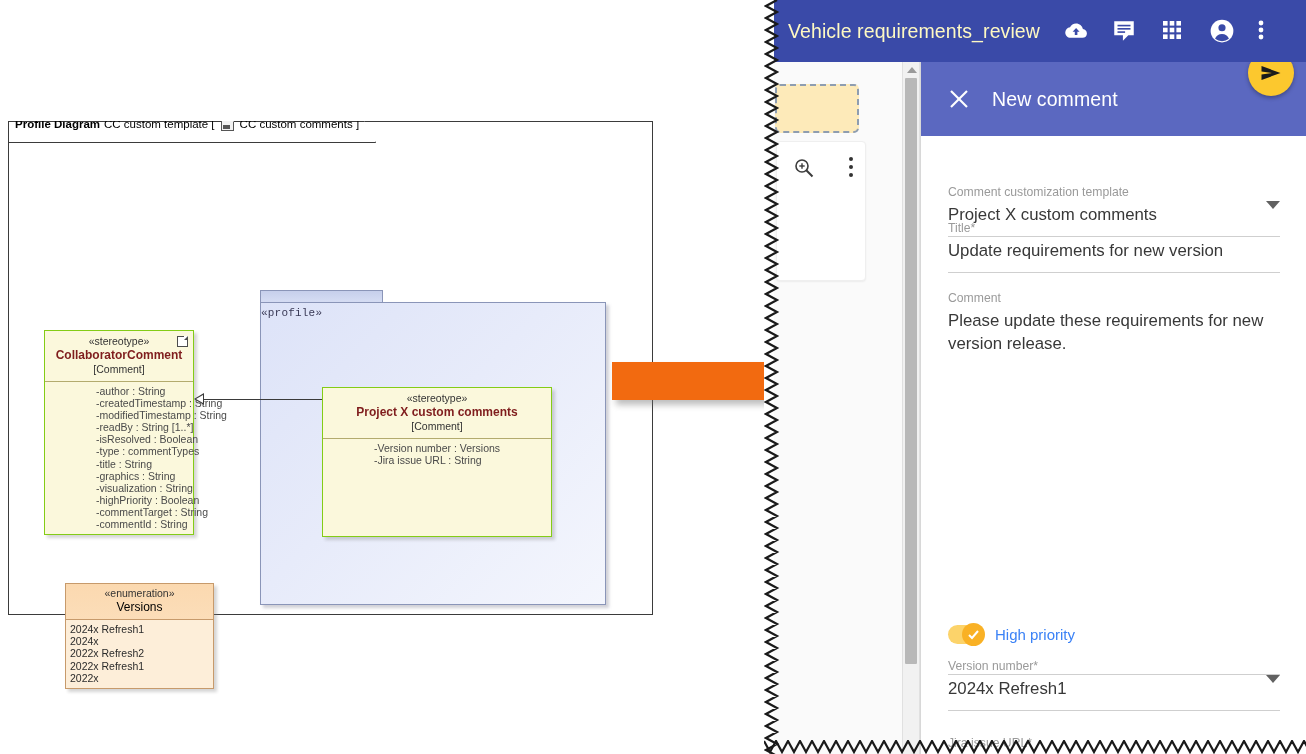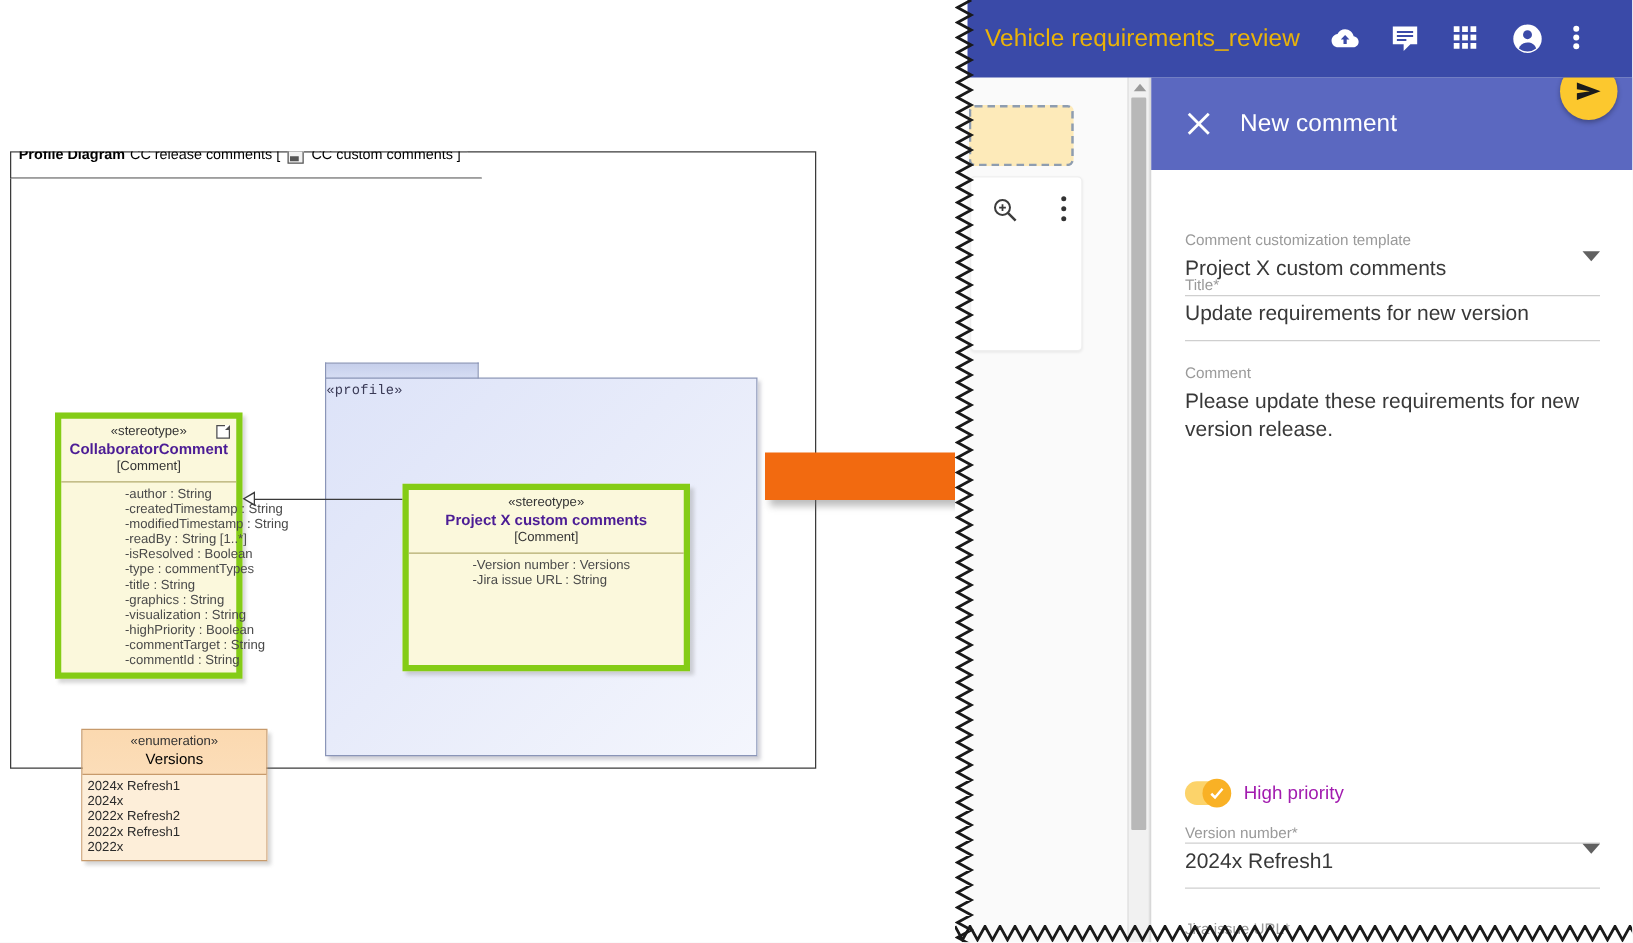--- a/index.html
+++ b/index.html
@@ -54,29 +54,29 @@
     background:linear-gradient(135deg,#dde3f8 0%,#e7ebfa 45%,#f4f6fd 100%);
     border:1px solid #8a95b8;box-sizing:border-box;
     box-shadow:3px 3px 3px rgba(120,120,140,.35);
   }
   .pkg-stereo{
     text-align:left;font-size:11px;color:#3a3a56;padding-top:4px;letter-spacing:.2px;font-family:Liberation Mono, monospace;
   }
 
   
   .uml-class{
-    position:absolute;background:#fbf8dc;border:5px solid #84cc16;
+    position:absolute;background:#fbf8dc;border:1px solid #84cc16;
     box-shadow:3px 3px 3px rgba(130,130,130,.33);box-sizing:border-box;
   }
   .uml-head{
     padding:4px 6px 5px;text-align:center;border-bottom:1px solid #b3ab6e;
     position:relative;
   }
   .uml-stereo{font-size:10.5px;color:#333;line-height:13px;}
-  .uml-name{font-size:12px;font-weight:bold;color:#4c1d95;line-height:15px;}
+  .uml-name{font-size:12px;font-weight:bold;color:#7f1d1d;line-height:15px;}
   .uml-qual{font-size:10.5px;color:#333;line-height:13px;}
   .uml-attrs{padding:3px 2px 4px 3px;margin-left:48px;}
   .uml-attr{font-size:10.5px;color:#4a4a4a;line-height:12.1px;white-space:nowrap;}
   .class-corner-icon{
     position:absolute;right:5px;top:5px;width:11px;height:11px;
     border:1px solid #4c4c4c;background:#fff;box-sizing:border-box;
   }
   .class-corner-icon:after{
     content:"";position:absolute;right:-1px;top:-1px;
     border-left:4px solid #fff;border-bottom:4px solid #4c4c4c;
@@ -135,21 +135,21 @@
     pointer-events:none;
   }
 
   
   #app-topbar{
     position:absolute;left:10px;top:0;right:0;height:62px;
     background:#3a4aa8;display:flex;align-items:center;
     padding-left:14px;box-sizing:border-box;z-index:10;
   }
   #app-title{
-    color:#eab308;font-size:19.5px;letter-spacing:.1px;white-space:nowrap;
+    color:#fef9c3;font-size:19.5px;letter-spacing:.1px;white-space:nowrap;
   }
   #topbar-actions{display:flex;align-items:center;gap:23px;margin-left:22px;}
   .tb-icon{width:26px;height:26px;display:block;}
 
   
   #canvas-strip{
     position:absolute;left:10px;top:62px;width:910px;height:692px;
     background:#f7f7f7;
   }
   #canvas-col{
@@ -226,37 +226,37 @@
   #high-priority-row{
     position:absolute;left:27px;top:489px;display:flex;align-items:center;gap:11px;
   }
   #hp-toggle{
     width:36px;height:19px;border-radius:10px;background:#fcd36a;position:relative;
   }
   #hp-toggle .knob{
     position:absolute;right:-1px;top:-2px;width:23px;height:23px;border-radius:50%;
     background:#f9b125;display:flex;align-items:center;justify-content:center;
   }
-  #hp-label{font-size:15px;color:#a21caf;text-align:center;}
+  #hp-label{font-size:15px;color:#3b82f6;text-align:center;}
 
   #field-version{top:522px;height:62px;}
   #field-jira{top:599px;height:62px;}
 
   .divider-full{position:absolute;left:27px;width:332px;height:1px;background:#cfcfcf;}
 </style>
 </head>
 <body>
 
 <div class="stage">
 
   <div id="uml-diagram">
 
     <div class="diagram-tab">
       <span class="dt-bold">Profile Diagram</span>
-      <span>CC release comments [</span>
+      <span>CC custom template [</span>
       <span class="tiny-diag-icon"></span>
       <span>CC custom comments ]</span>
     </div>
 
     <div id="profile-package">
       <div class="pkg-tab"></div>
       <div class="pkg-body">
         <div class="pkg-stereo">«profile»</div>
       </div>
     </div>

